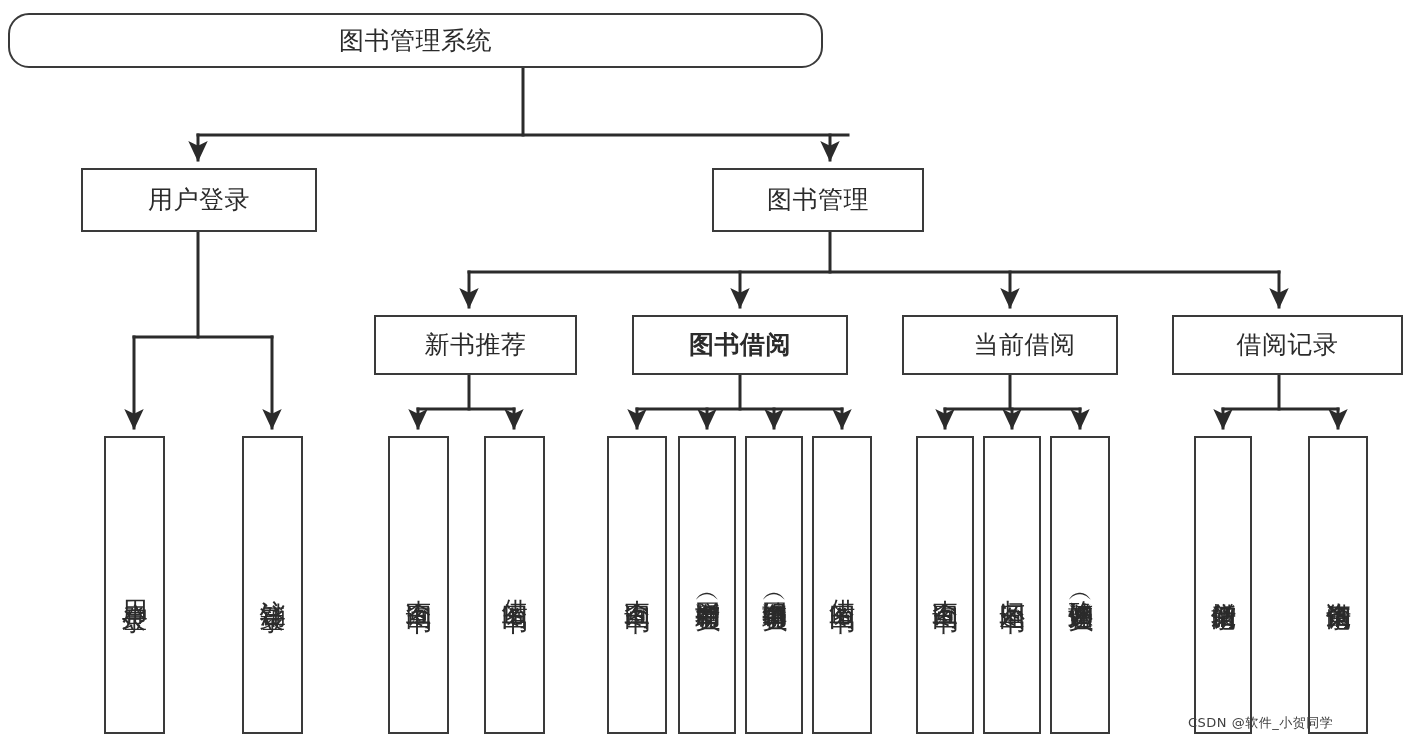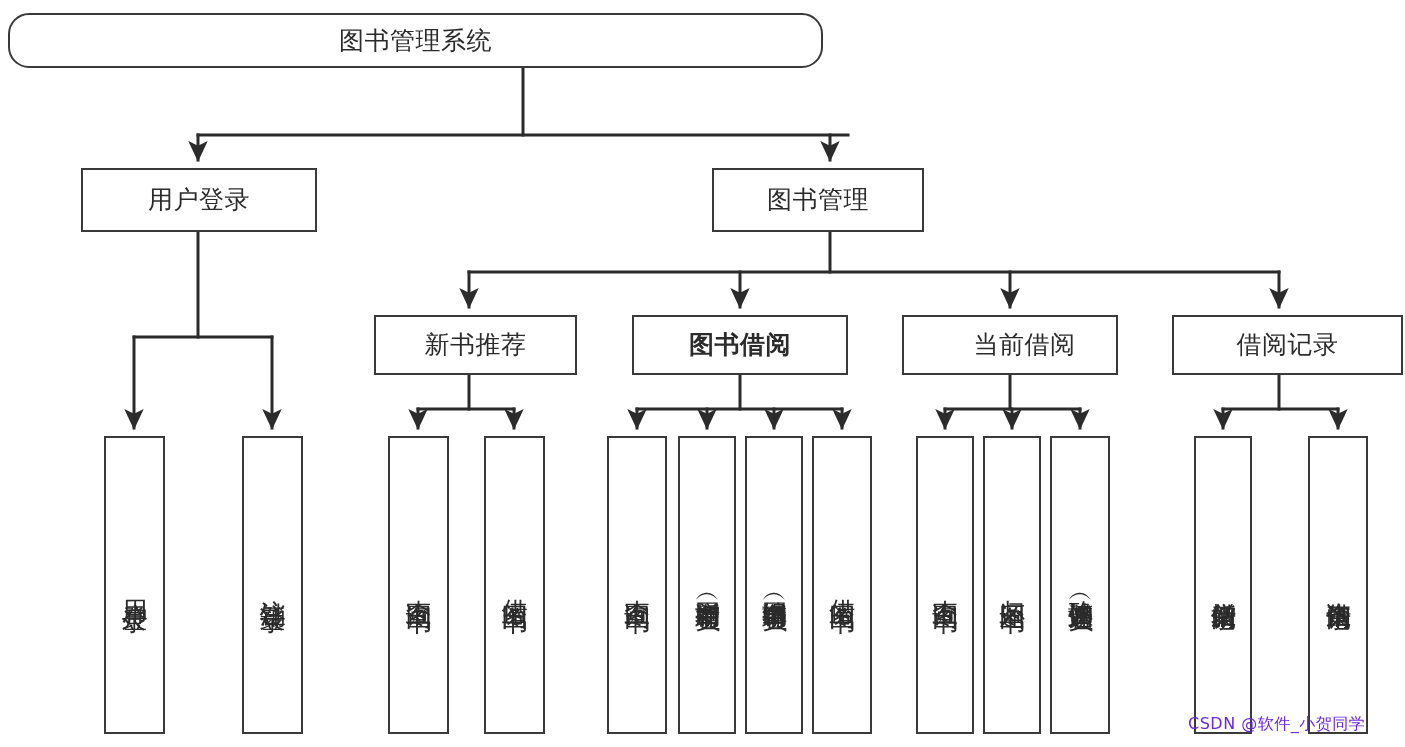--- a/index.html
+++ b/index.html
@@ -62,22 +62,22 @@
     white-space: nowrap;
   }
   .node.v.tight .label {
     font-size: 25px;
     letter-spacing: 1px;
   }
   #watermark {
     position: absolute;
     left: 1188px;
     top: 714px;
-    font-size: 16px;
-    color: #6d28d9;
+    font-size: 13px;
+    color: #404040;
     font-family: "DejaVu Sans", "Liberation Sans", sans-serif;
     white-space: nowrap;
     z-index: 6;
     letter-spacing: 0.5px;
   }
 </style>
 </head>
 <body>
 
 <div id="canvas">

